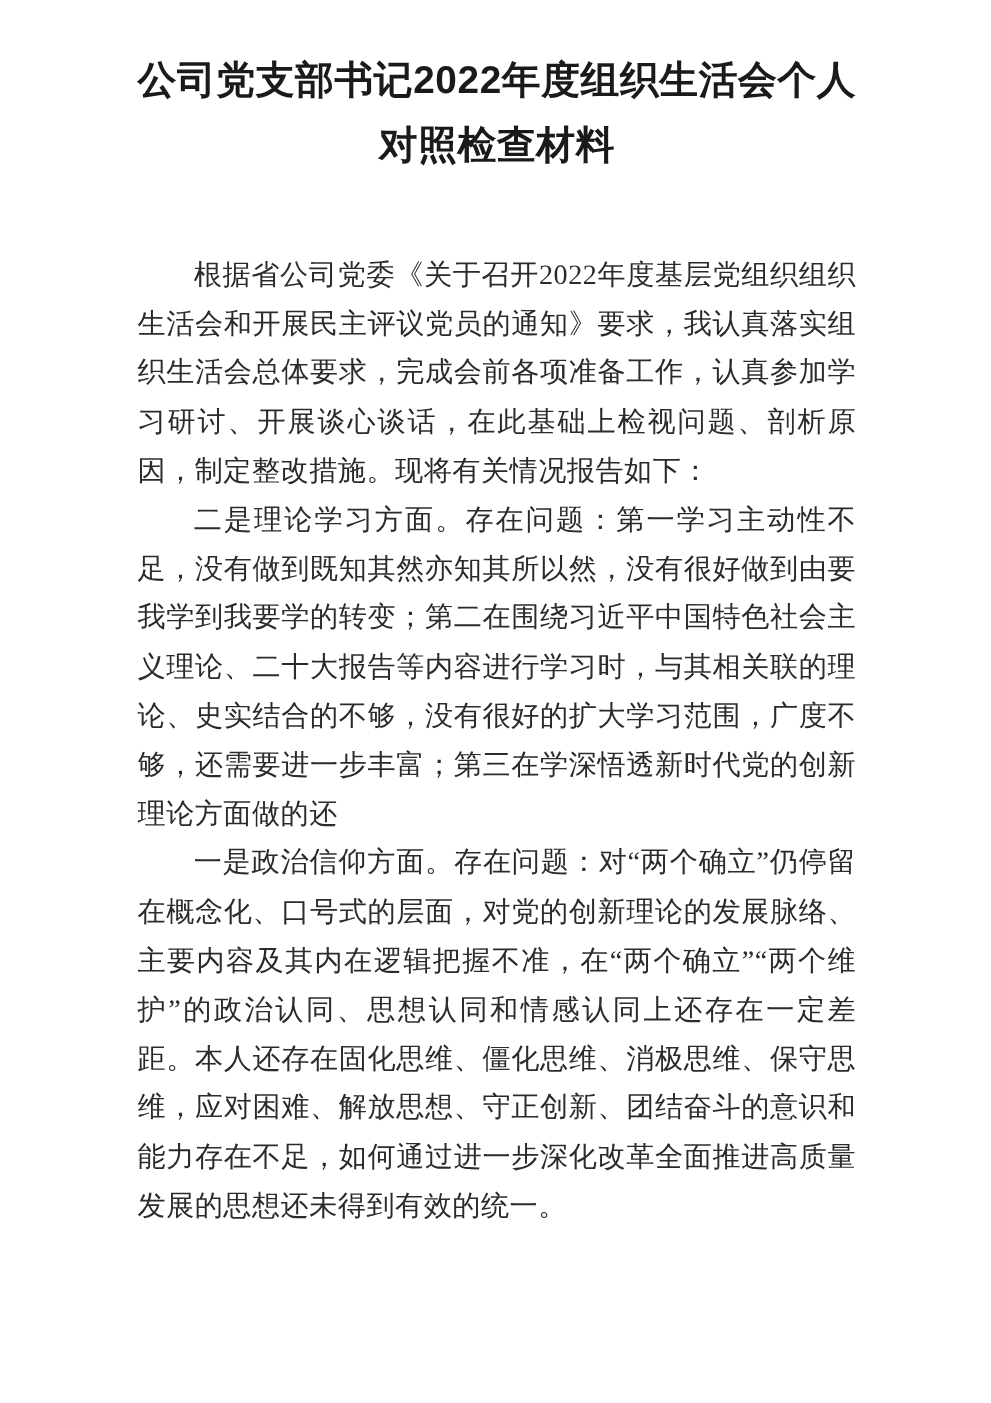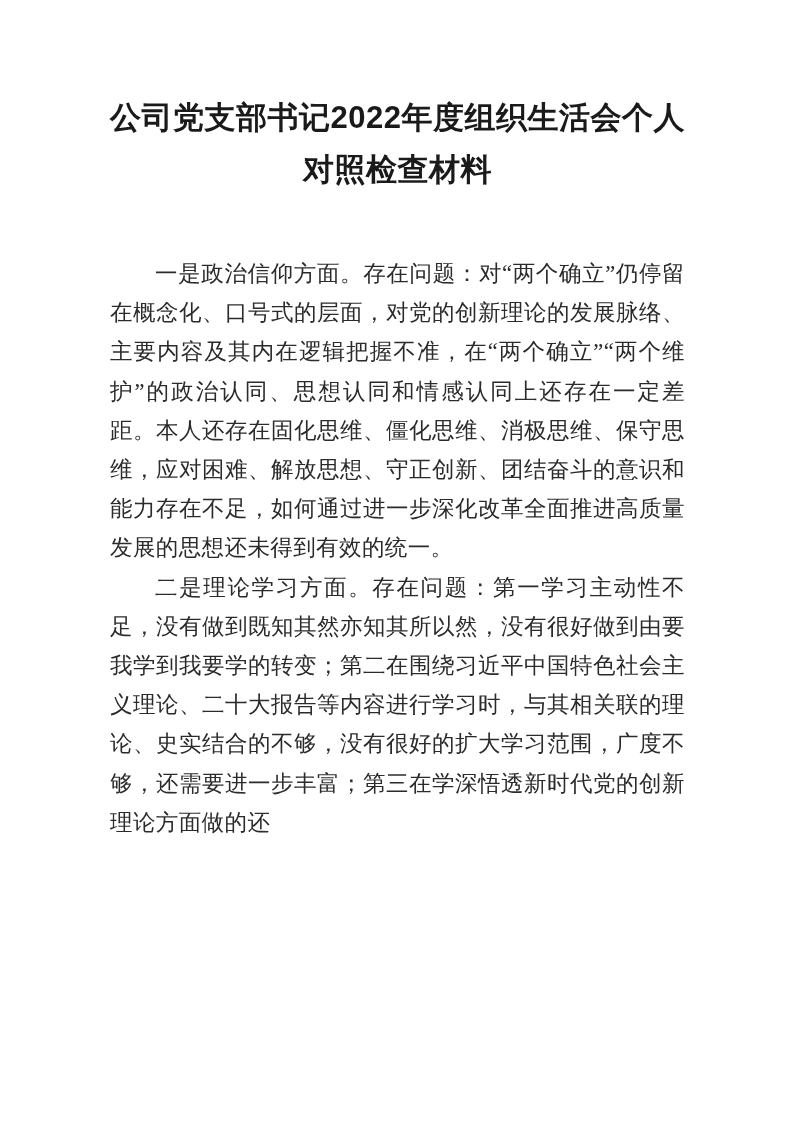--- a/index.html
+++ b/index.html
@@ -26,21 +26,21 @@
 
   
   .doc-title {
     font-family: "Liberation Sans", "DejaVu Sans", sans-serif;
     font-weight: 700;
     font-size: 31px;
     line-height: 52px;
     color: #1a1a1a;
     text-align: center;
     margin: 0;
-    padding-top: 92px;
+    padding-top: 38px;
     letter-spacing: 0.5px;
   }
 
   
   .title-gap {
     height: 58px;
   }
 
   
   .para {
@@ -70,20 +70,21 @@
 </head>
 <body>
 
 <div class="page">
   <div class="doc-body">
 
     <h1 class="doc-title">公司党支部书记2022年度组织生活会个人对照检查材料</h1>
 
     <div class="title-gap"></div>
 
+    <p class="para">根据省公司党委《关于召开2022年度基层党组织组织生活会和开展民主评议党员的通知》要求，我认真落实组织生活会总体要求，完成会前各项准备工作，认真参加学习研讨、开展谈心谈话，在此基础上检视问题、剖析原因，制定整改措施。现将有关情况报告如下：</p>
 
 
+    <p class="para">二是理论学习方面。存在问题：第一学习主动性不足，没有做到既知其然亦知其所以然，没有很好做到由要我学到我要学的转变；第二在围绕习近平中国特色社会主义理论、二十大报告等内容进行学习时，与其相关联的理论、史实结合的不够，没有很好的扩大学习范围，广度不够，还需要进一步丰富；第三在学深悟透新时代党的创新理论方面做的还</p>
+
     <p class="para">一是政治信仰方面。存在问题：对“两个确立”仍停留在概念化、口号式的层面，对党的创新理论的发展脉络、主要内容及其内在逻辑把握不准，在“两个确立”“两个维护”的政治认同、思想认同和情感认同上还存在一定差距。本人还存在固化思维、僵化思维、消极思维、保守思维，应对困难、解放思想、守正创新、团结奋斗的意识和能力存在不足，如何通过进一步深化改革全面推进高质量发展的思想还未得到有效的统一。</p>
-
-    <p class="para">二是理论学习方面。存在问题：第一学习主动性不足，没有做到既知其然亦知其所以然，没有很好做到由要我学到我要学的转变；第二在围绕习近平中国特色社会主义理论、二十大报告等内容进行学习时，与其相关联的理论、史实结合的不够，没有很好的扩大学习范围，广度不够，还需要进一步丰富；第三在学深悟透新时代党的创新理论方面做的还</p>
 
   </div>
 </div>
 
 </body></html>

